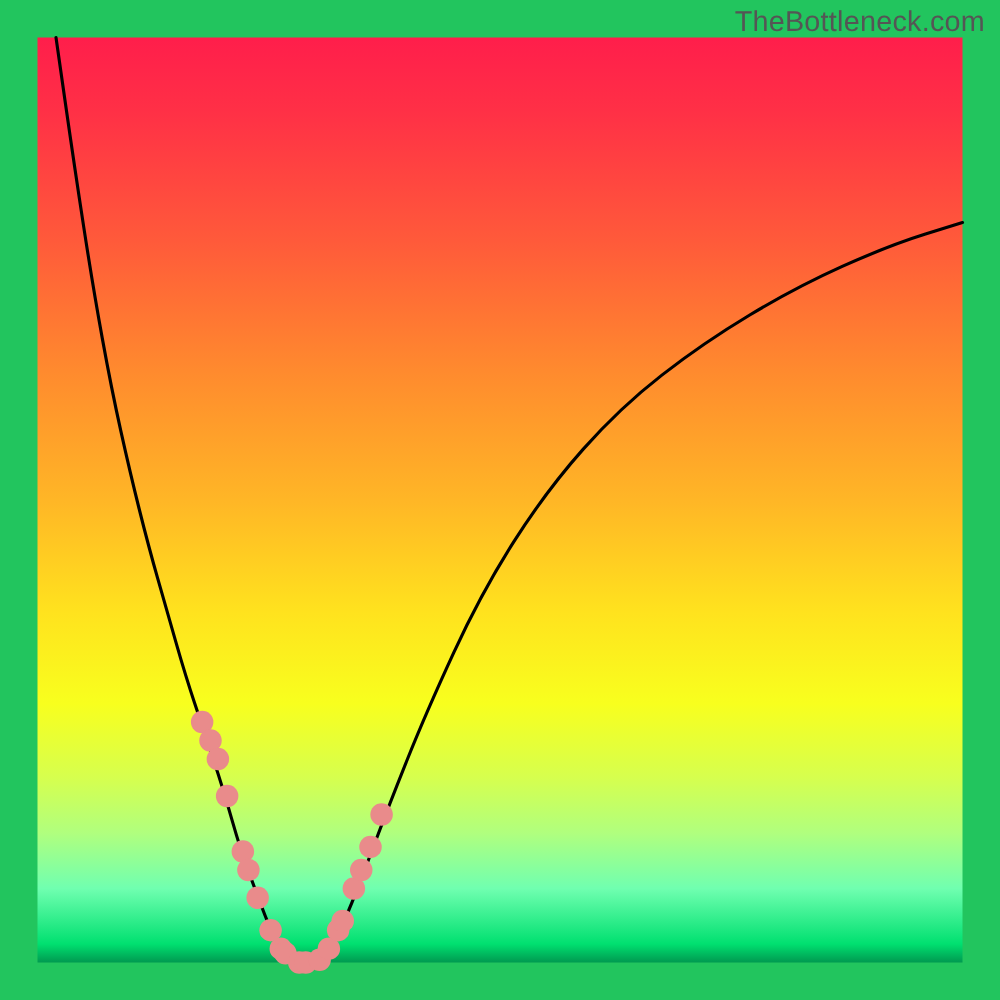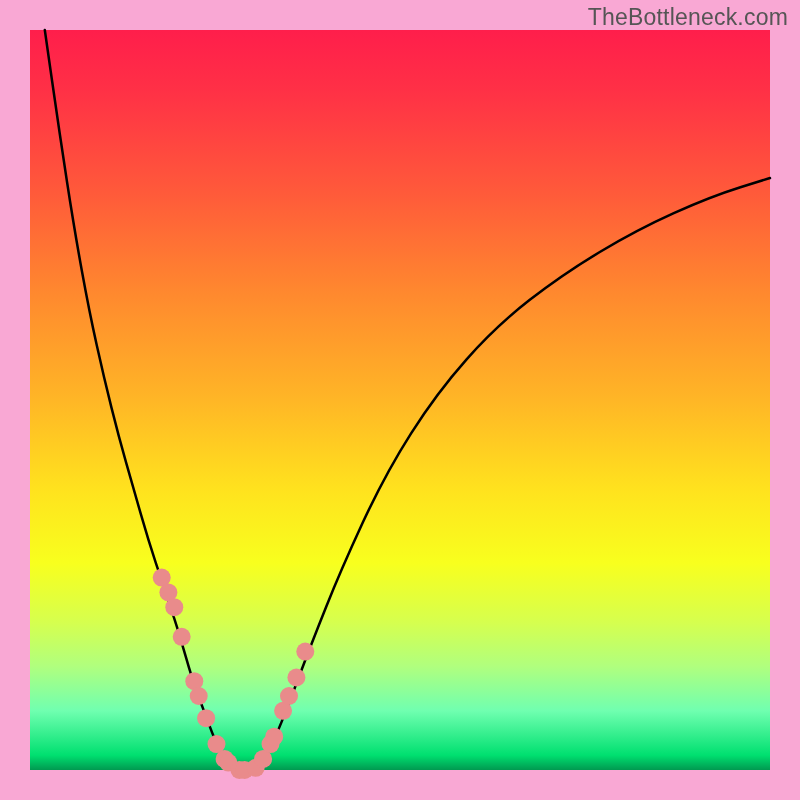--- a/index.html
+++ b/index.html
@@ -7,21 +7,21 @@
     padding: 0;
     width: 800px;
     height: 800px;
     overflow: hidden;
     font-family: Arial, Helvetica, sans-serif;
   }
   .frame {
     position: relative;
     width: 800px;
     height: 800px;
-    background: #f9a8d4;
+    background: #22c55e;
     box-sizing: border-box;
     text-align: center;
   }
   .plot-area {
     position: absolute;
     left: 30px;
     top: 30px;
     width: 740px;
     height: 740px;
     background: linear-gradient(to bottom,

